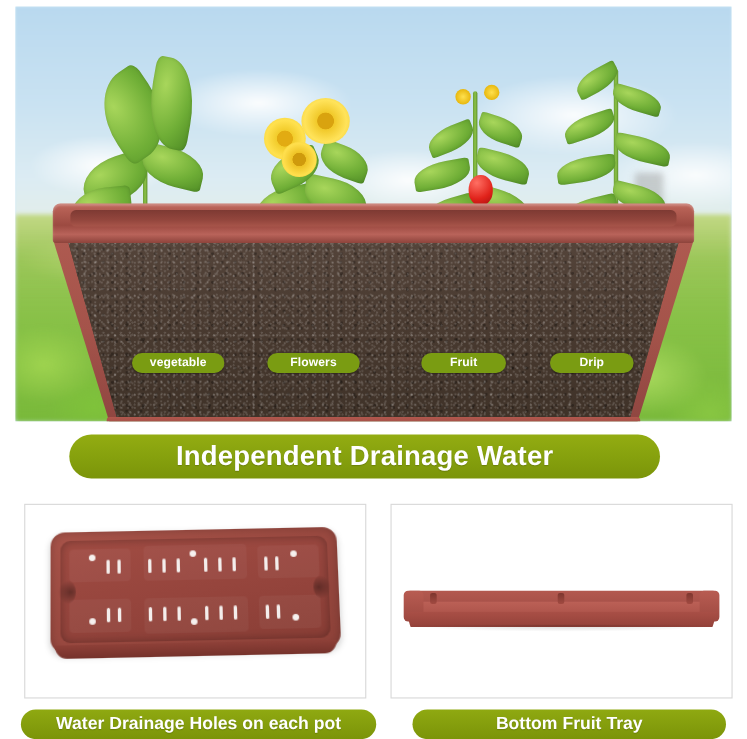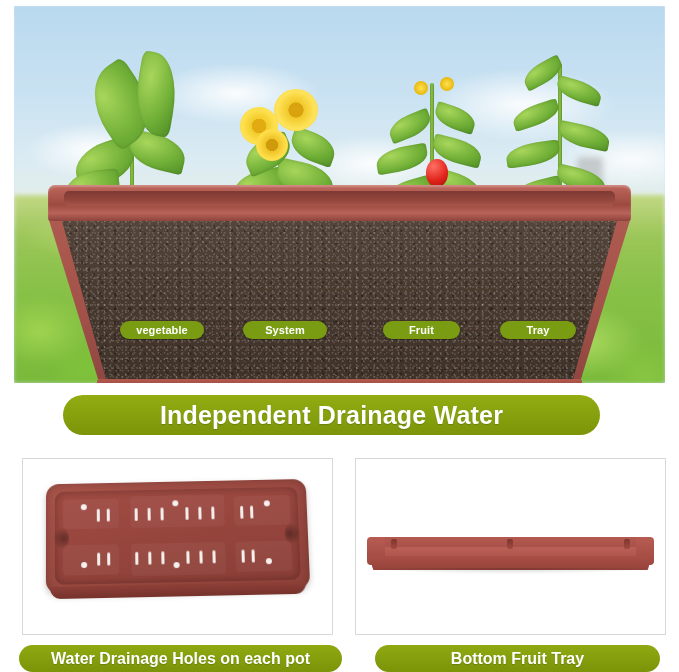--- a/index.html
+++ b/index.html
@@ -460,23 +460,23 @@
   <div class="planter">
     <div class="planter-walls"></div>
     <div class="planter-soil"></div>
     <div class="planter-rim">
       <div class="planter-rim-inner"></div>
     </div>
     <div class="planter-footrim"></div>
   </div>
 
   <div class="soil-label" style="left:106px;  top:315px; width:84px;">vegetable</div>
-  <div class="soil-label" style="left:229px;  top:315px; width:84px;">System</div>
+  <div class="soil-label" style="left:229px;  top:315px; width:84px;">Flowers</div>
   <div class="soil-label" style="left:369px;  top:315px; width:77px;">Fruit</div>
-  <div class="soil-label" style="left:486px;  top:315px; width:76px;">Tray</div>
+  <div class="soil-label" style="left:486px;  top:315px; width:76px;">Drip</div>
 </div>
 
 <div class="banner">
   <span class="banner-text">Independent Drainage Water</span>
 </div>
 
 <div class="panel panel-left">
   <div class="potbase">
     <div class="potbase-inner">
 

